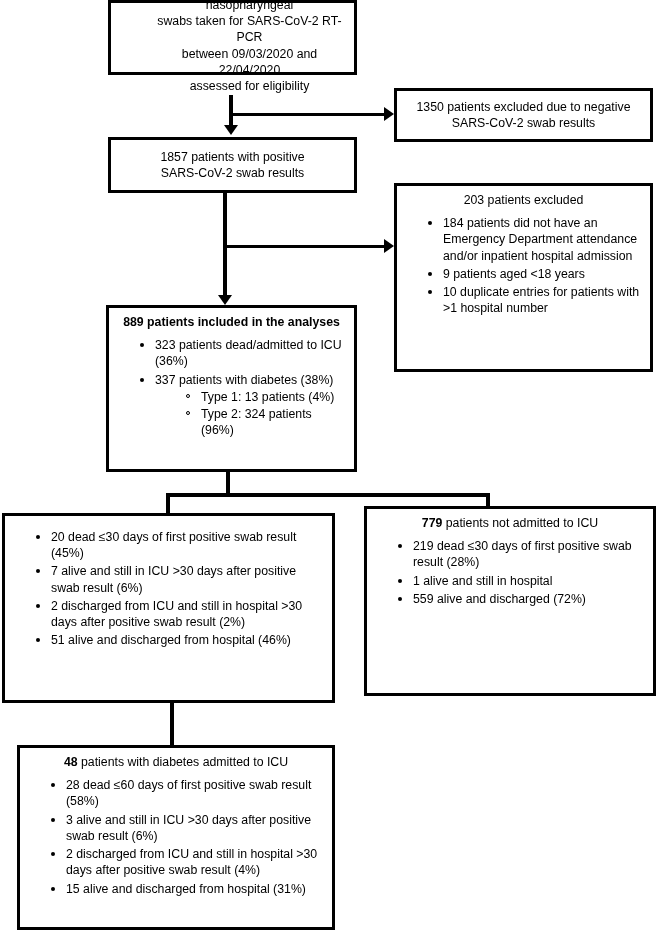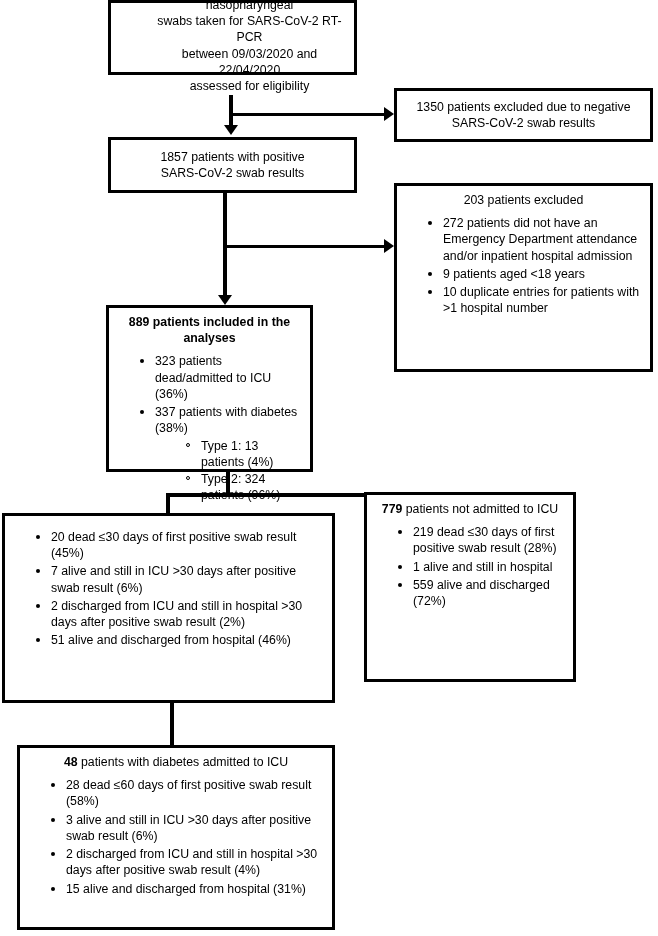--- a/index.html
+++ b/index.html
@@ -146,27 +146,27 @@
 
   <div class="conn" style="left:223px; top:193px; width:4px; height:102px;"></div>
   <div class="arrow-down" style="left:218px; top:295px;"></div>
 
   <div class="conn" style="left:223px; top:245px; width:163px; height:3px;"></div>
   <div class="arrow-right" style="left:384px; top:239px;"></div>
 
   <div class="box" style="left:394px; top:183px; width:259px; height:189px;">
     <div class="heading">203 patients excluded</div>
     <ul class="bullets">
-      <li>272 patients did not have an Emergency Department attendance and/or inpatient hospital admission</li>
+      <li>184 patients did not have an Emergency Department attendance and/or inpatient hospital admission</li>
       <li>9 patients aged &lt;18 years</li>
       <li>10 duplicate entries for patients with &gt;1 hospital number</li>
     </ul>
   </div>
 
-  <div class="box" style="left:106px; top:305px; width:207px; height:167px;">
+  <div class="box" style="left:106px; top:305px; width:251px; height:167px;">
     <div class="heading bold">889 patients included in the analyses</div>
     <ul class="bullets">
       <li>323 patients dead/admitted to ICU (36%)</li>
       <li>
         <span>337 patients with diabetes (38%)</span>
         <ul class="subbullets">
           <li>Type 1: 13 patients (4%)</li>
           <li>Type 2: 324 patients (96%)</li>
         </ul>
       </li>
@@ -180,21 +180,21 @@
 
   <div class="box" style="left:2px; top:513px; width:333px; height:190px;">
     <ul class="bullets">
       <li>20 dead ≤30 days of first positive swab result (45%)</li>
       <li>7 alive and still in ICU &gt;30 days after positive swab result (6%)</li>
       <li>2 discharged from ICU and still in hospital &gt;30 days after positive swab result (2%)</li>
       <li>51 alive and discharged from hospital (46%)</li>
     </ul>
   </div>
 
-  <div class="box" style="left:364px; top:492px; width:212px; height:190px;">
+  <div class="box" style="left:364px; top:506px; width:292px; height:190px;">
     <div class="heading">
       <span class="lead">779</span><span> patients not admitted to ICU</span>
     </div>
     <ul class="bullets">
       <li>219 dead ≤30 days of first positive swab result (28%)</li>
       <li>1 alive and still in hospital</li>
       <li>559 alive and discharged (72%)</li>
     </ul>
   </div>
 

